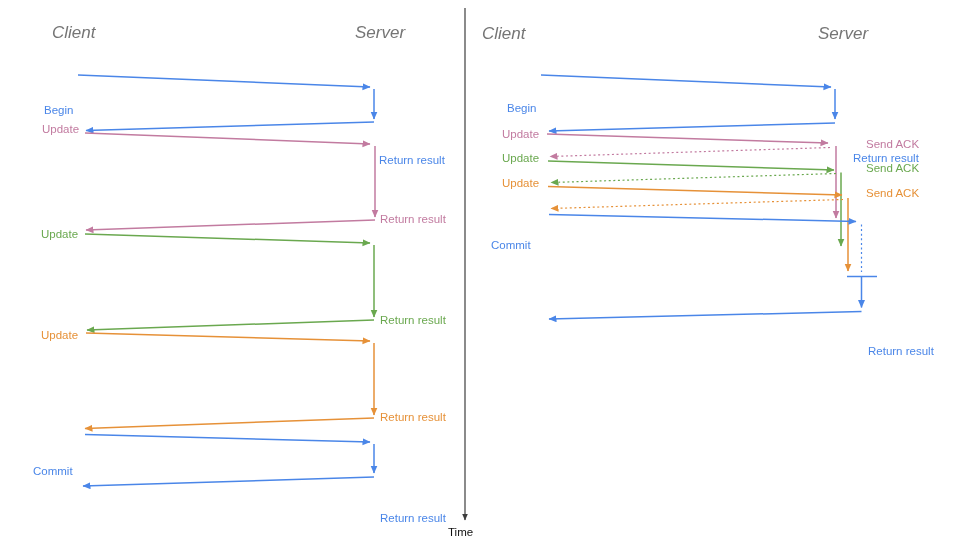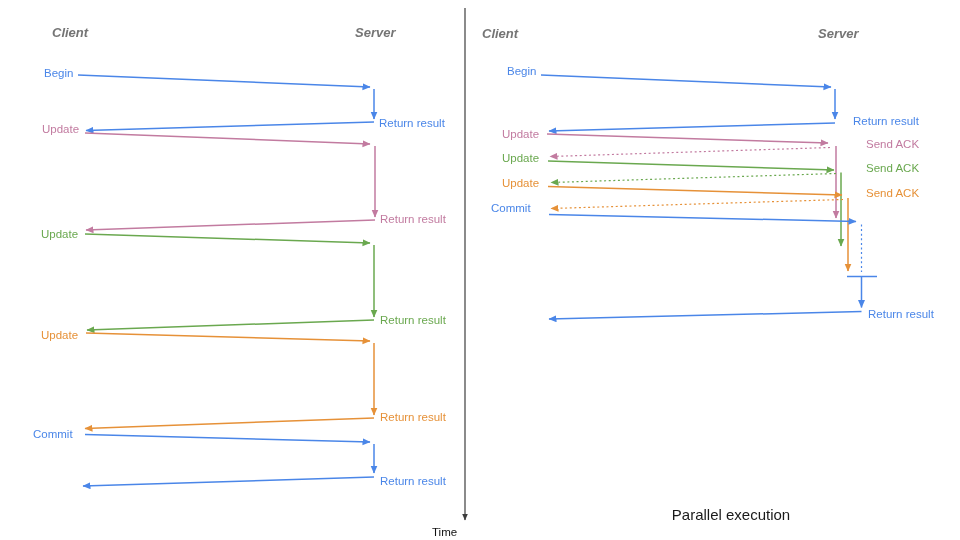--- a/index.html
+++ b/index.html
@@ -16,28 +16,28 @@
   .s-blue{stroke:#4a86e8;}
   .s-pink{stroke:#c27ba0;}
   .s-green{stroke:#6aa84f;}
   .s-orange{stroke:#e69138;}
   .s-axis{stroke:#3d3d3d;stroke-width:1.2;}
   .lbl{
     position:absolute;
     font-size:11.5px;line-height:12px;
     white-space:nowrap;
   }
-  .c-blue{color:#4a86e8;}
+  .c-blue{color:#4a86e8;margin-top:37px;}
   .c-pink{color:#c27ba0;}
   .c-green{color:#6aa84f;}
   .c-orange{color:#e69138;}
   .hdr{
     position:absolute;
-    font-size:13px;line-height:14px;
-    font-style:italic;color:#757575;white-space:nowrap;font-weight:bold;
+    font-size:17px;line-height:14px;
+    font-style:italic;color:#757575;white-space:nowrap;
   }
   .cap{
     position:absolute;
     width:200px;text-align:center;
     font-size:15px;line-height:17px;color:#1a1a1a;white-space:nowrap;
   }
   .time-lbl{
     position:absolute;
     font-size:11.5px;line-height:13px;color:#111111;white-space:nowrap;
   }
@@ -141,17 +141,16 @@
 
   <span class="lbl c-green" style="left:502px;top:152px">Update</span>
   <span class="lbl c-green" style="left:866px;top:161.5px">Send ACK</span>
 
   <span class="lbl c-orange" style="left:502px;top:176.5px">Update</span>
   <span class="lbl c-orange" style="left:866px;top:186.5px">Send ACK</span>
 
   <span class="lbl c-blue" style="left:491px;top:201.5px">Commit</span>
   <span class="lbl c-blue" style="left:868px;top:307.5px">Return result</span>
 
-  <div class="cap" style="left:631px;top:505.5px">Parallel execution</div>
 
-  <span class="time-lbl" style="left:432px;top:526px">Time</span>
+  <span class="time-lbl" style="left:448px;top:526px">Time</span>
 
 </div>
 
 </body></html>

